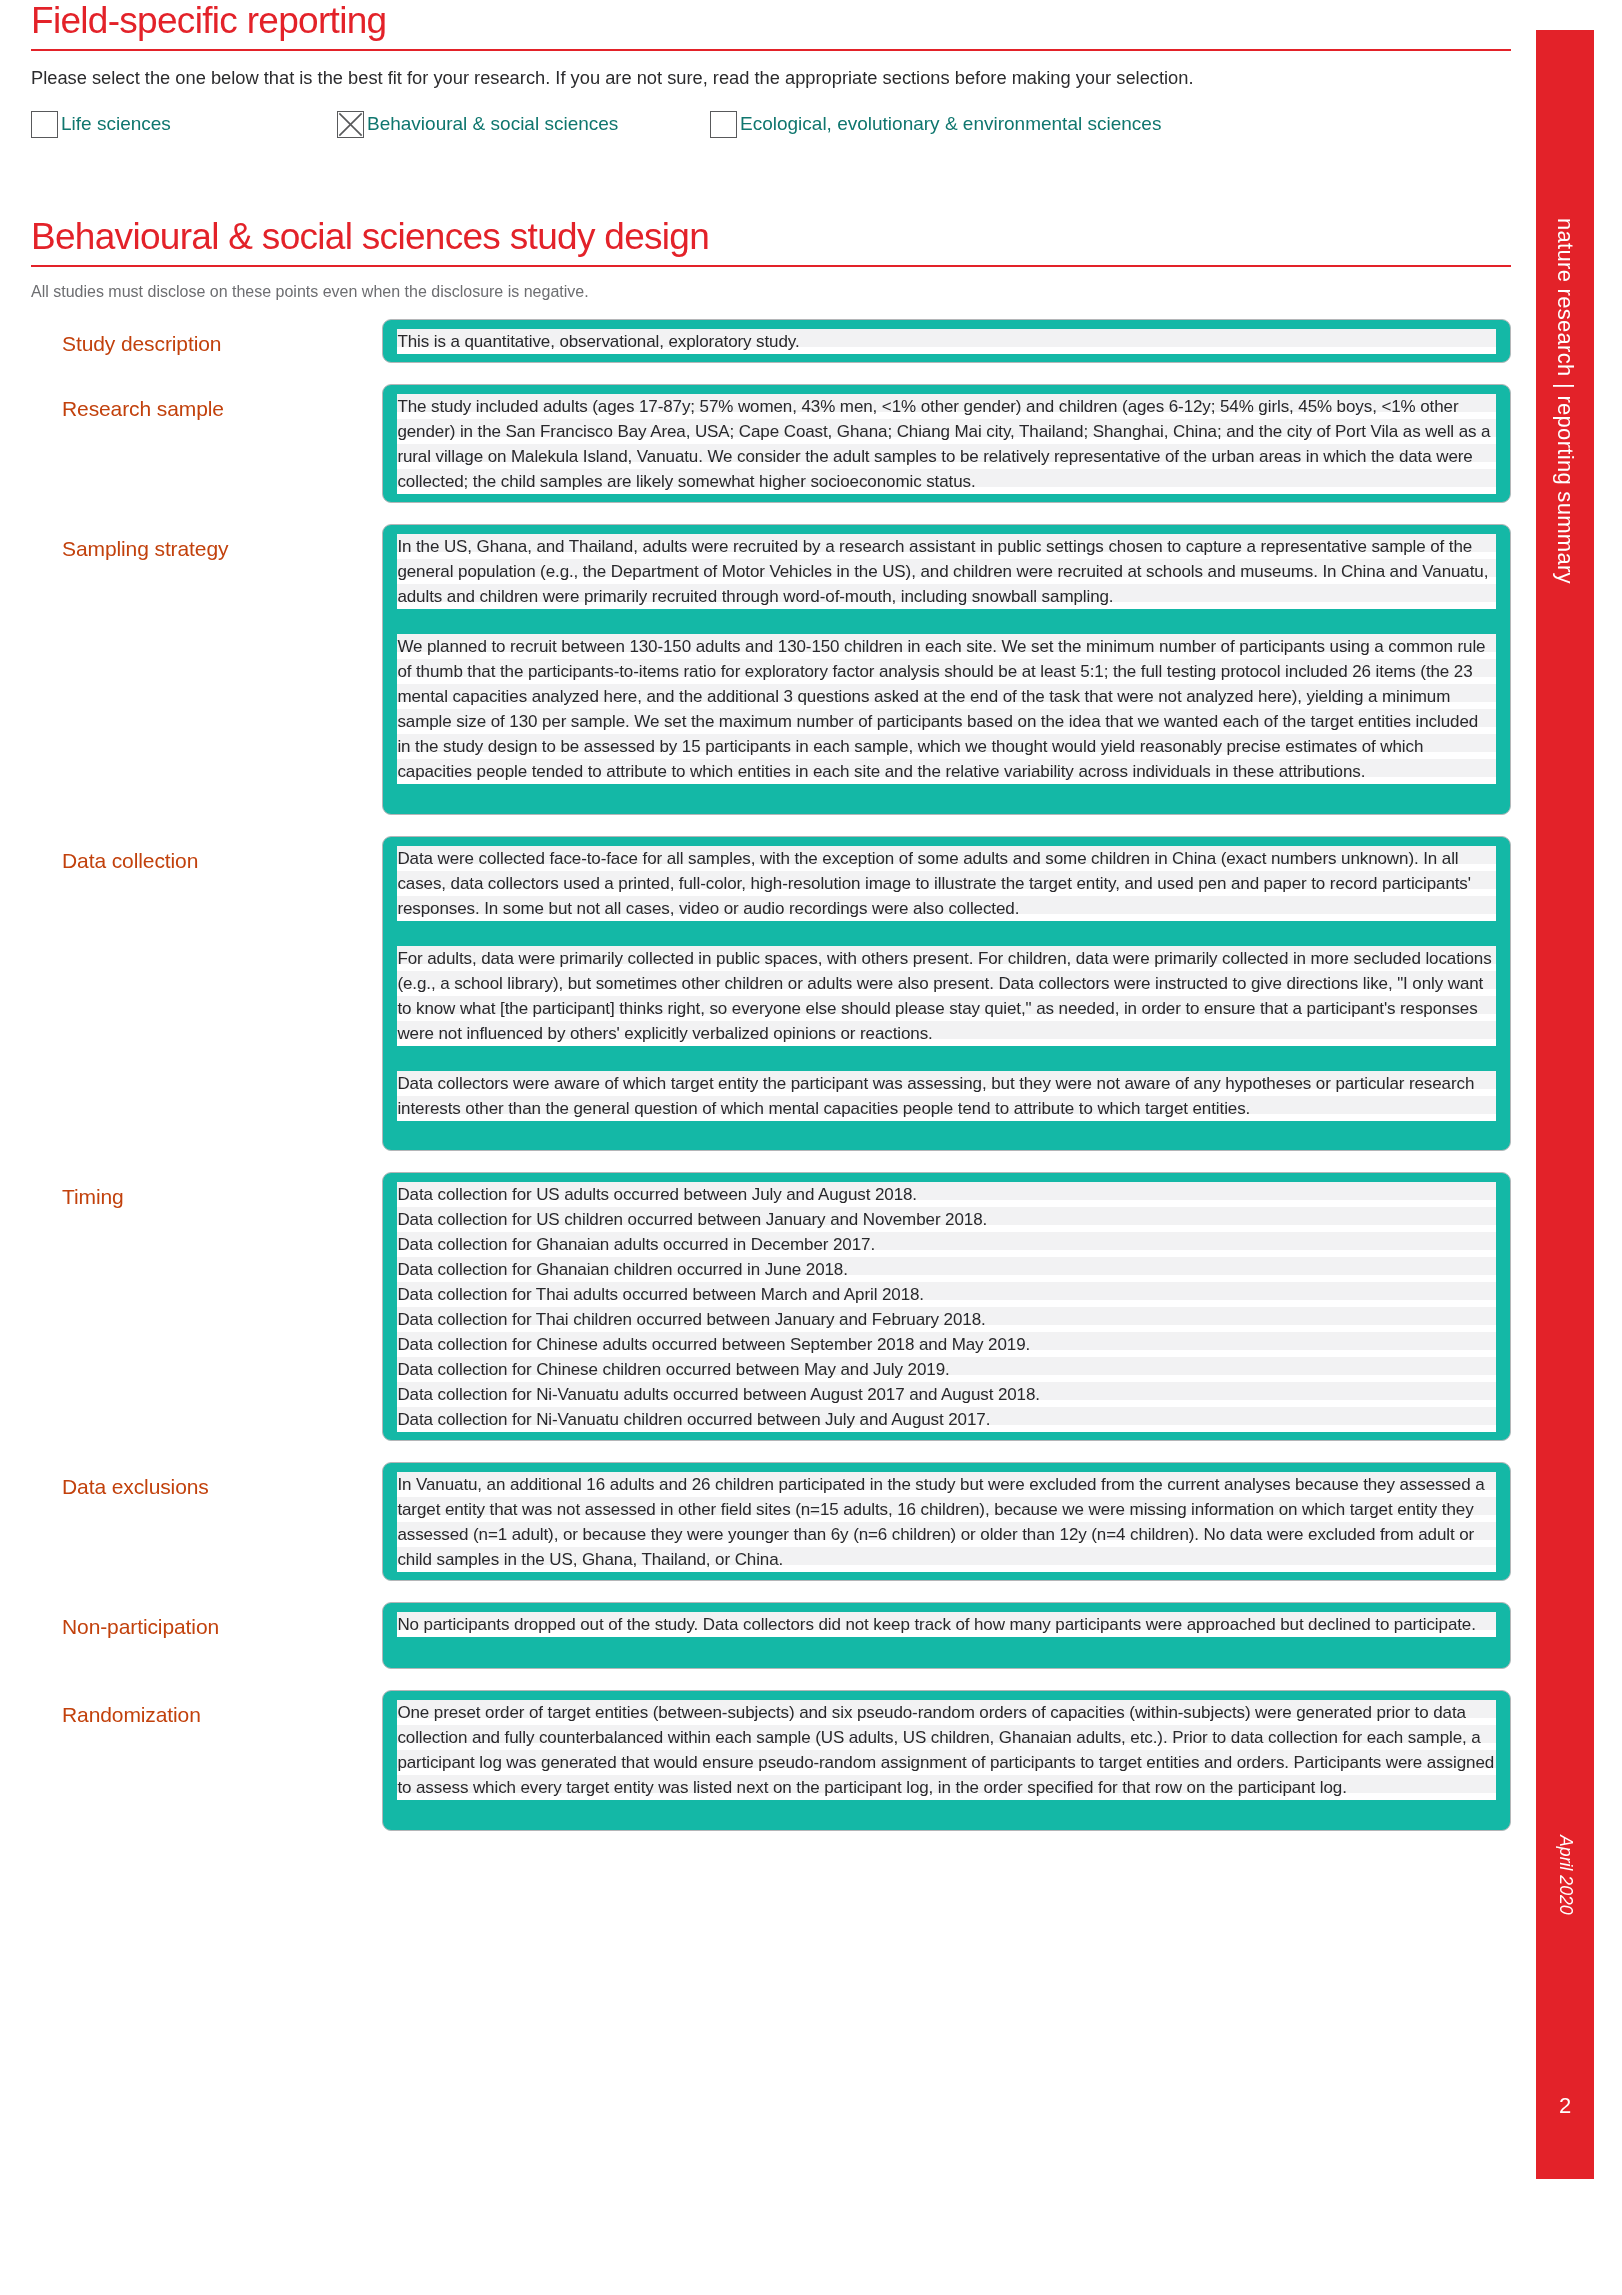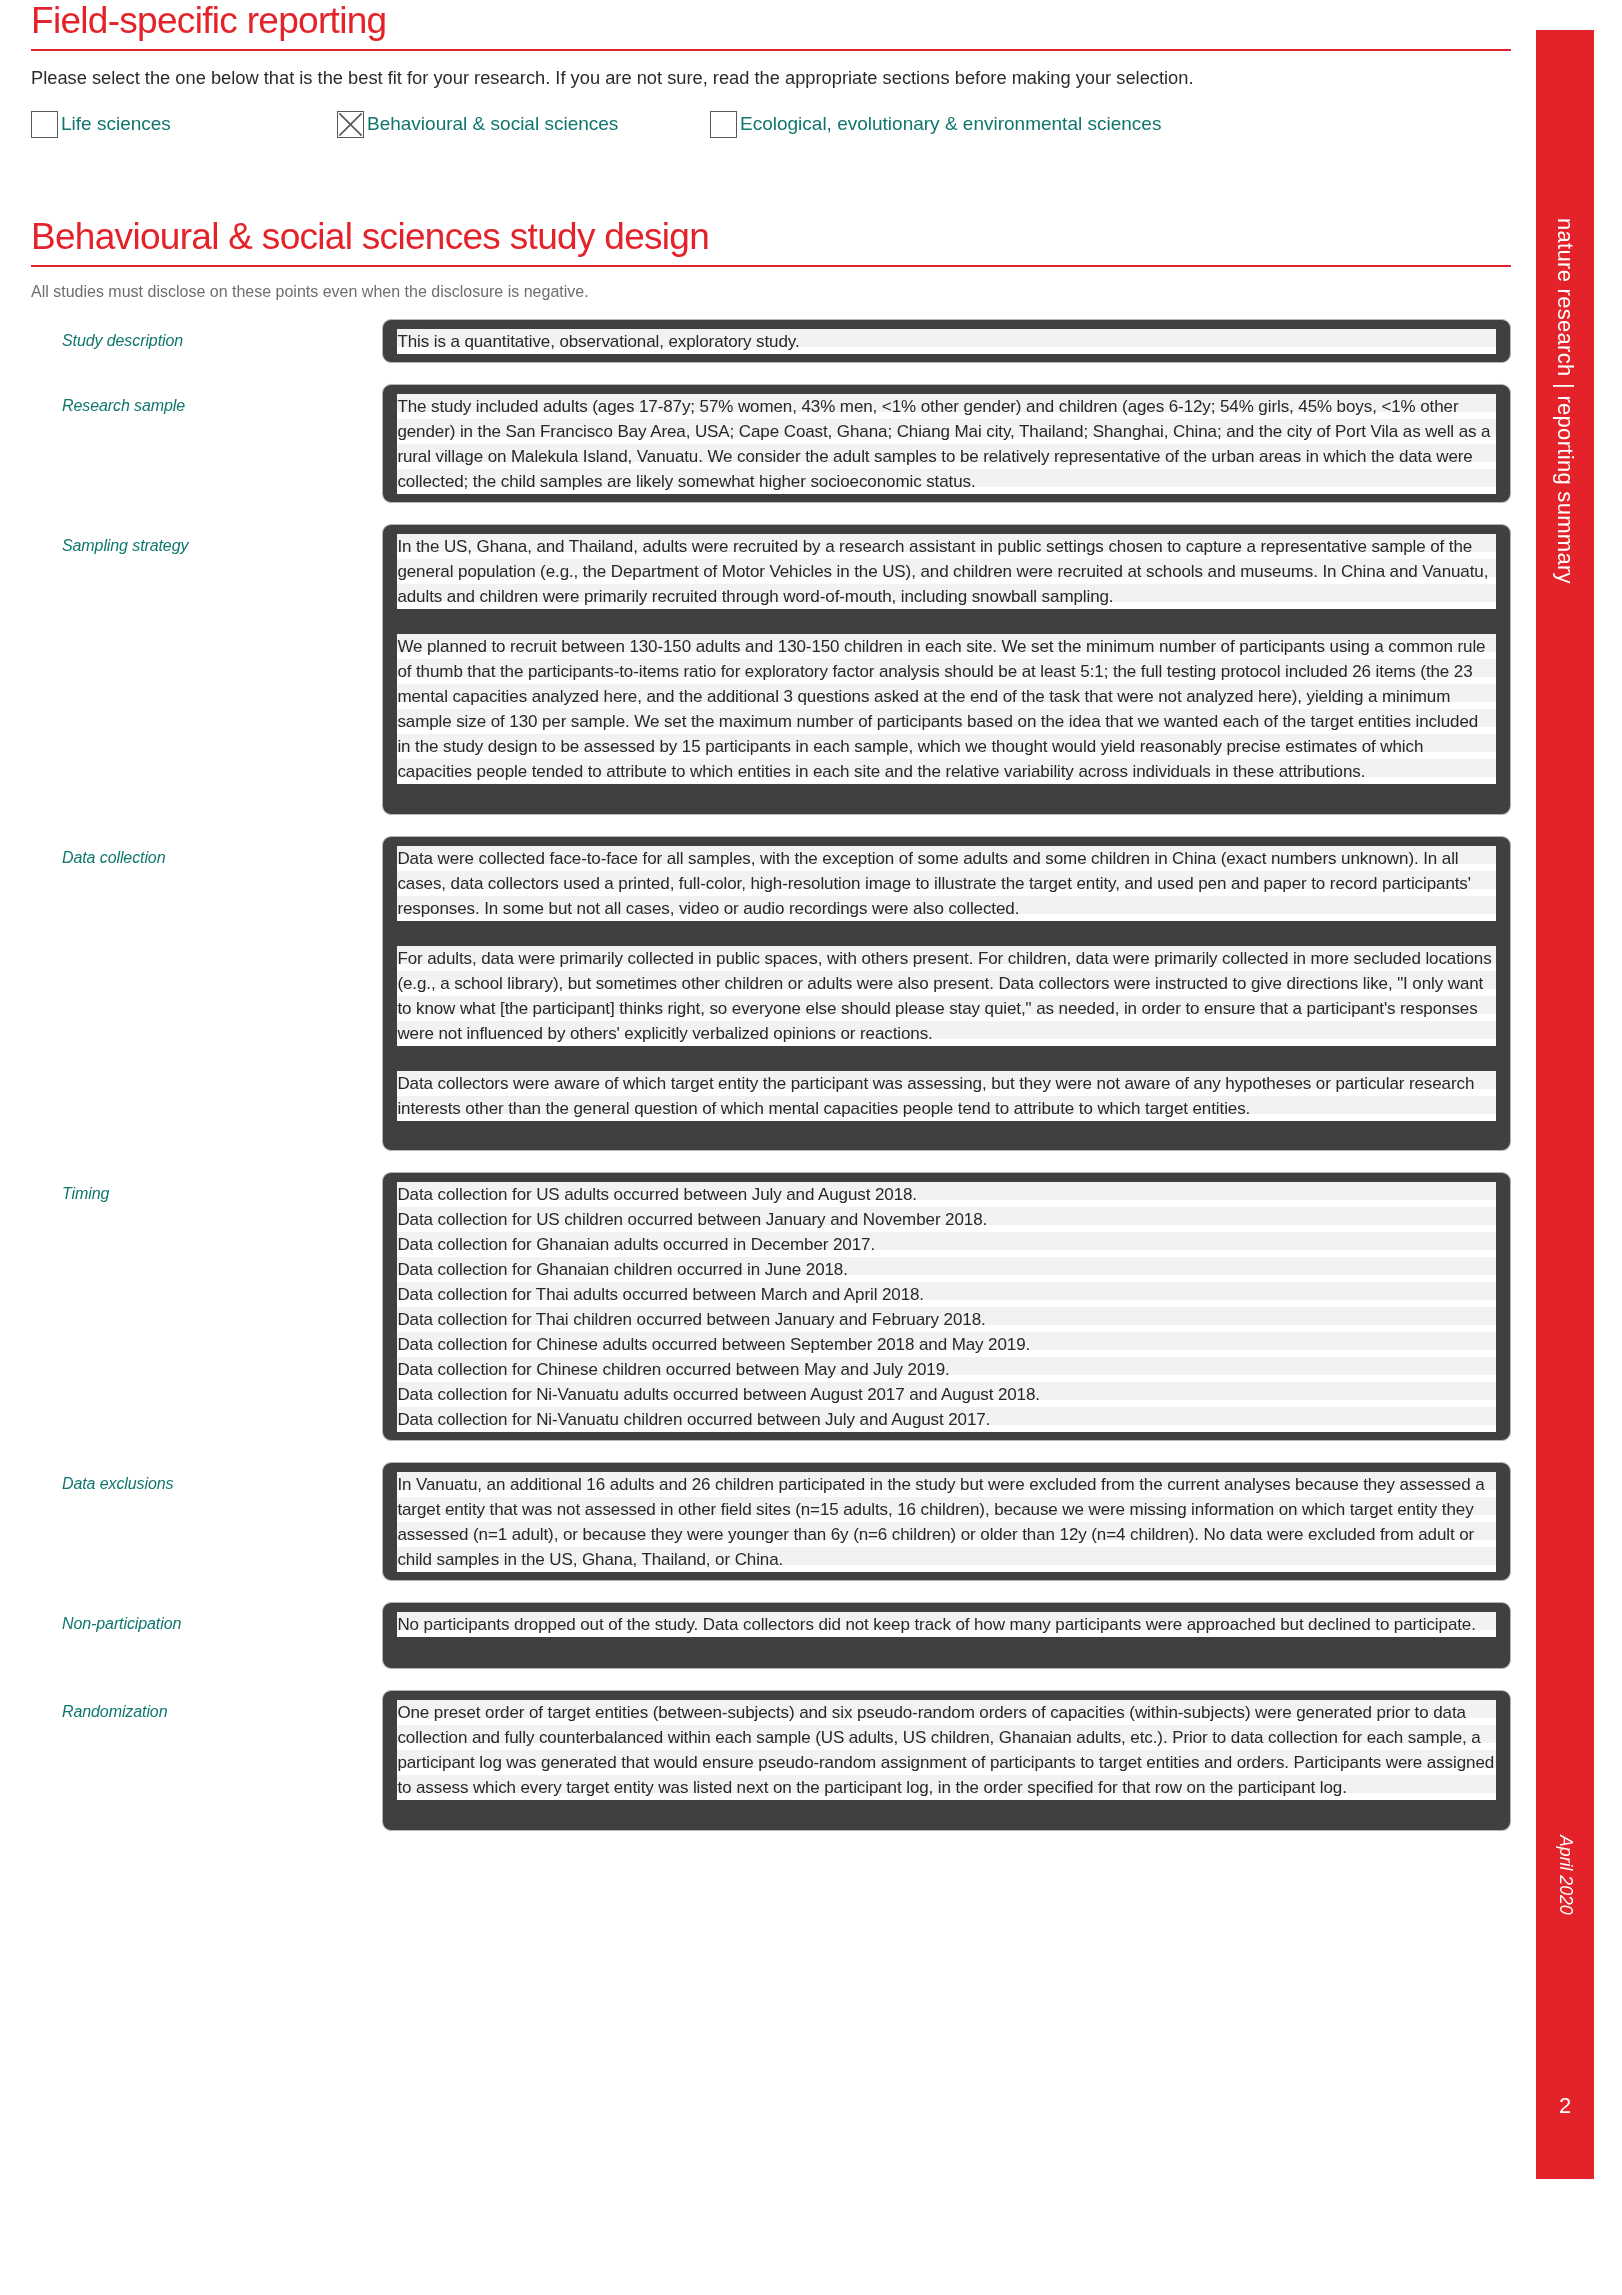--- a/index.html
+++ b/index.html
@@ -35,24 +35,24 @@
   }
   .cb-label{margin-left:3px;font-size:19px;color:#0f766e;white-space:nowrap;}
 
   .ref-note{margin-top:23.6px;font-size:15.7px;color:#6f7073;}
   .ref-note a{color:var(--link);text-decoration:underline;cursor:pointer;}
 
   
   .form{margin-top:15.7px;}
   .frow{display:grid;grid-template-columns:351px 1fr;margin-bottom:21px;}
   .flabel{
-    padding:13px 19.6px 0 31px;font-size:16px;color:#0f766e;letter-spacing:-0.1px;font-style:italic;
+    padding:13px 19.6px 0 31px;font-size:21px;color:#c2410c;letter-spacing:-0.1px;
   }
   .fbox{
-    border:1.3px solid #b5b6b8;border-radius:9.2px;background:#404040;
+    border:1.3px solid #b5b6b8;border-radius:9.2px;background:#14b8a6;
     padding:8.5px 14.4px;box-sizing:border-box;
   }
   .ans{
     margin:0 0 25px 0;font-size:17px;line-height:25px;color:#28282b;letter-spacing:-0.1px;
     background-image:repeating-linear-gradient(to bottom,#f2f2f3 0px,#f2f2f3 17.7px,#ffffff 17.7px,#ffffff 25px);
   }
   .ans:last-child{margin-bottom:0;}
   .tline{margin:0;}
   .mh64{min-height:42px;} .mh178{min-height:116px;} .mh444{min-height:291px;}
   .mh482{min-height:315px;} .mh406{min-height:266px;} .mh102{min-height:67px;}

